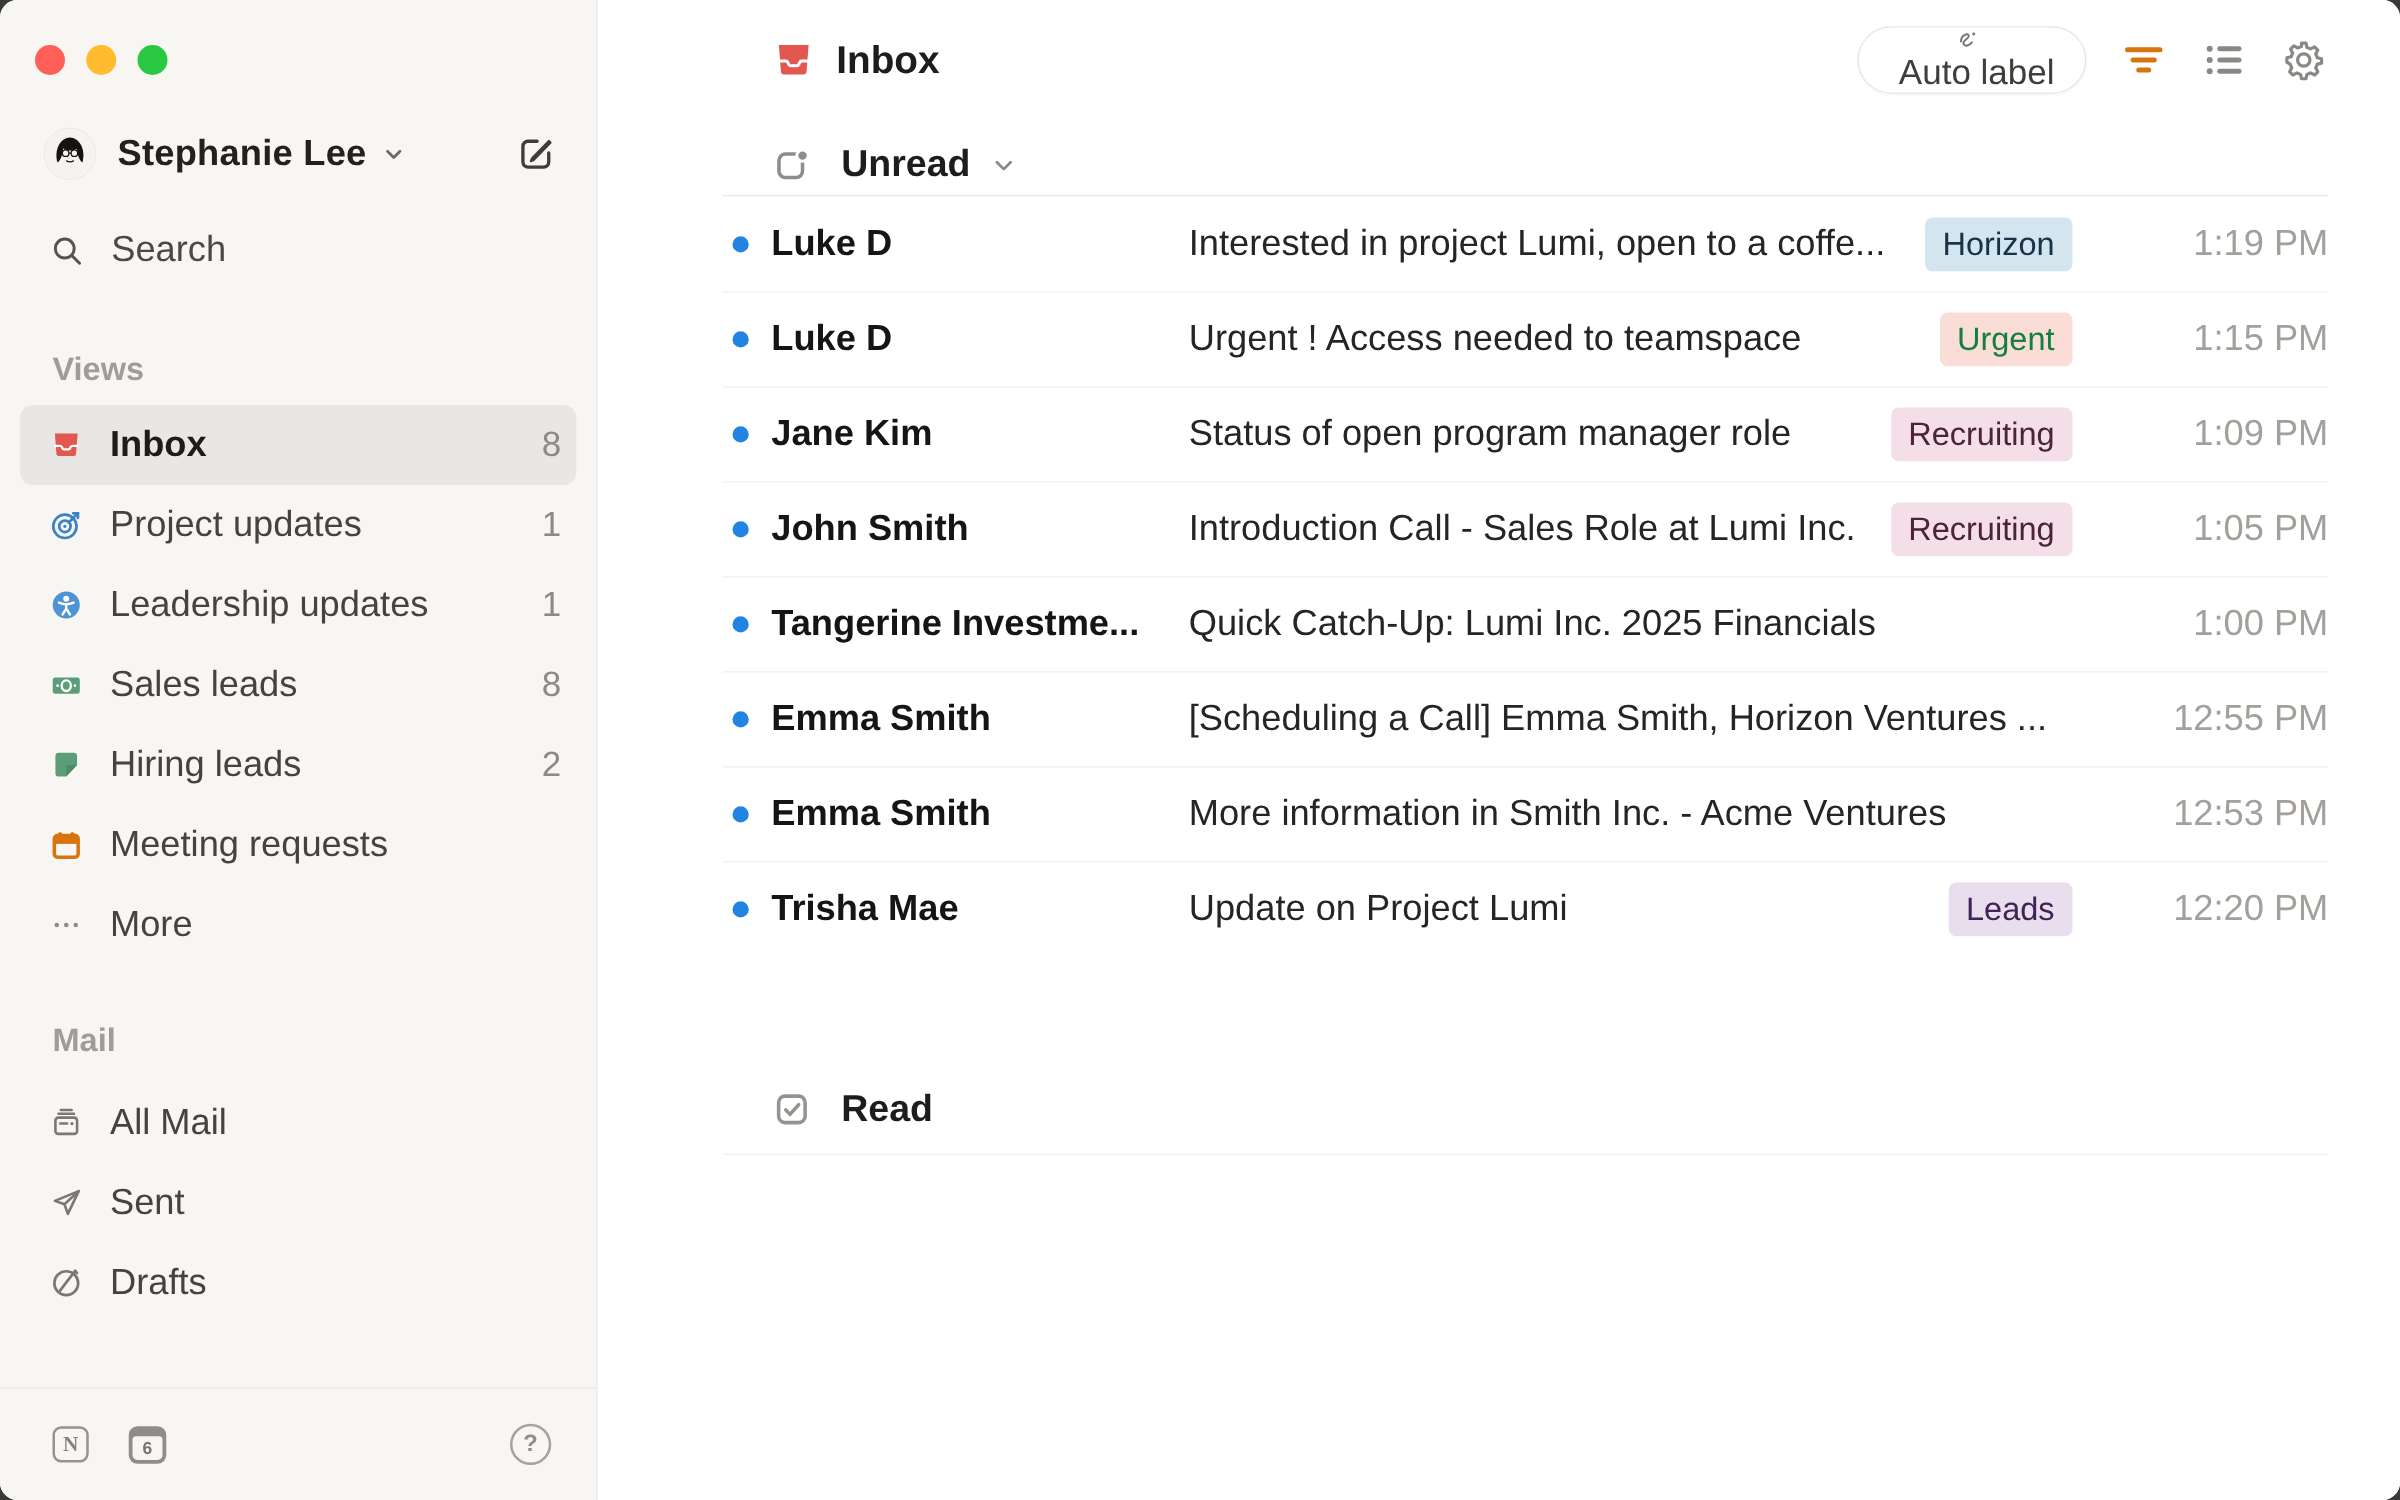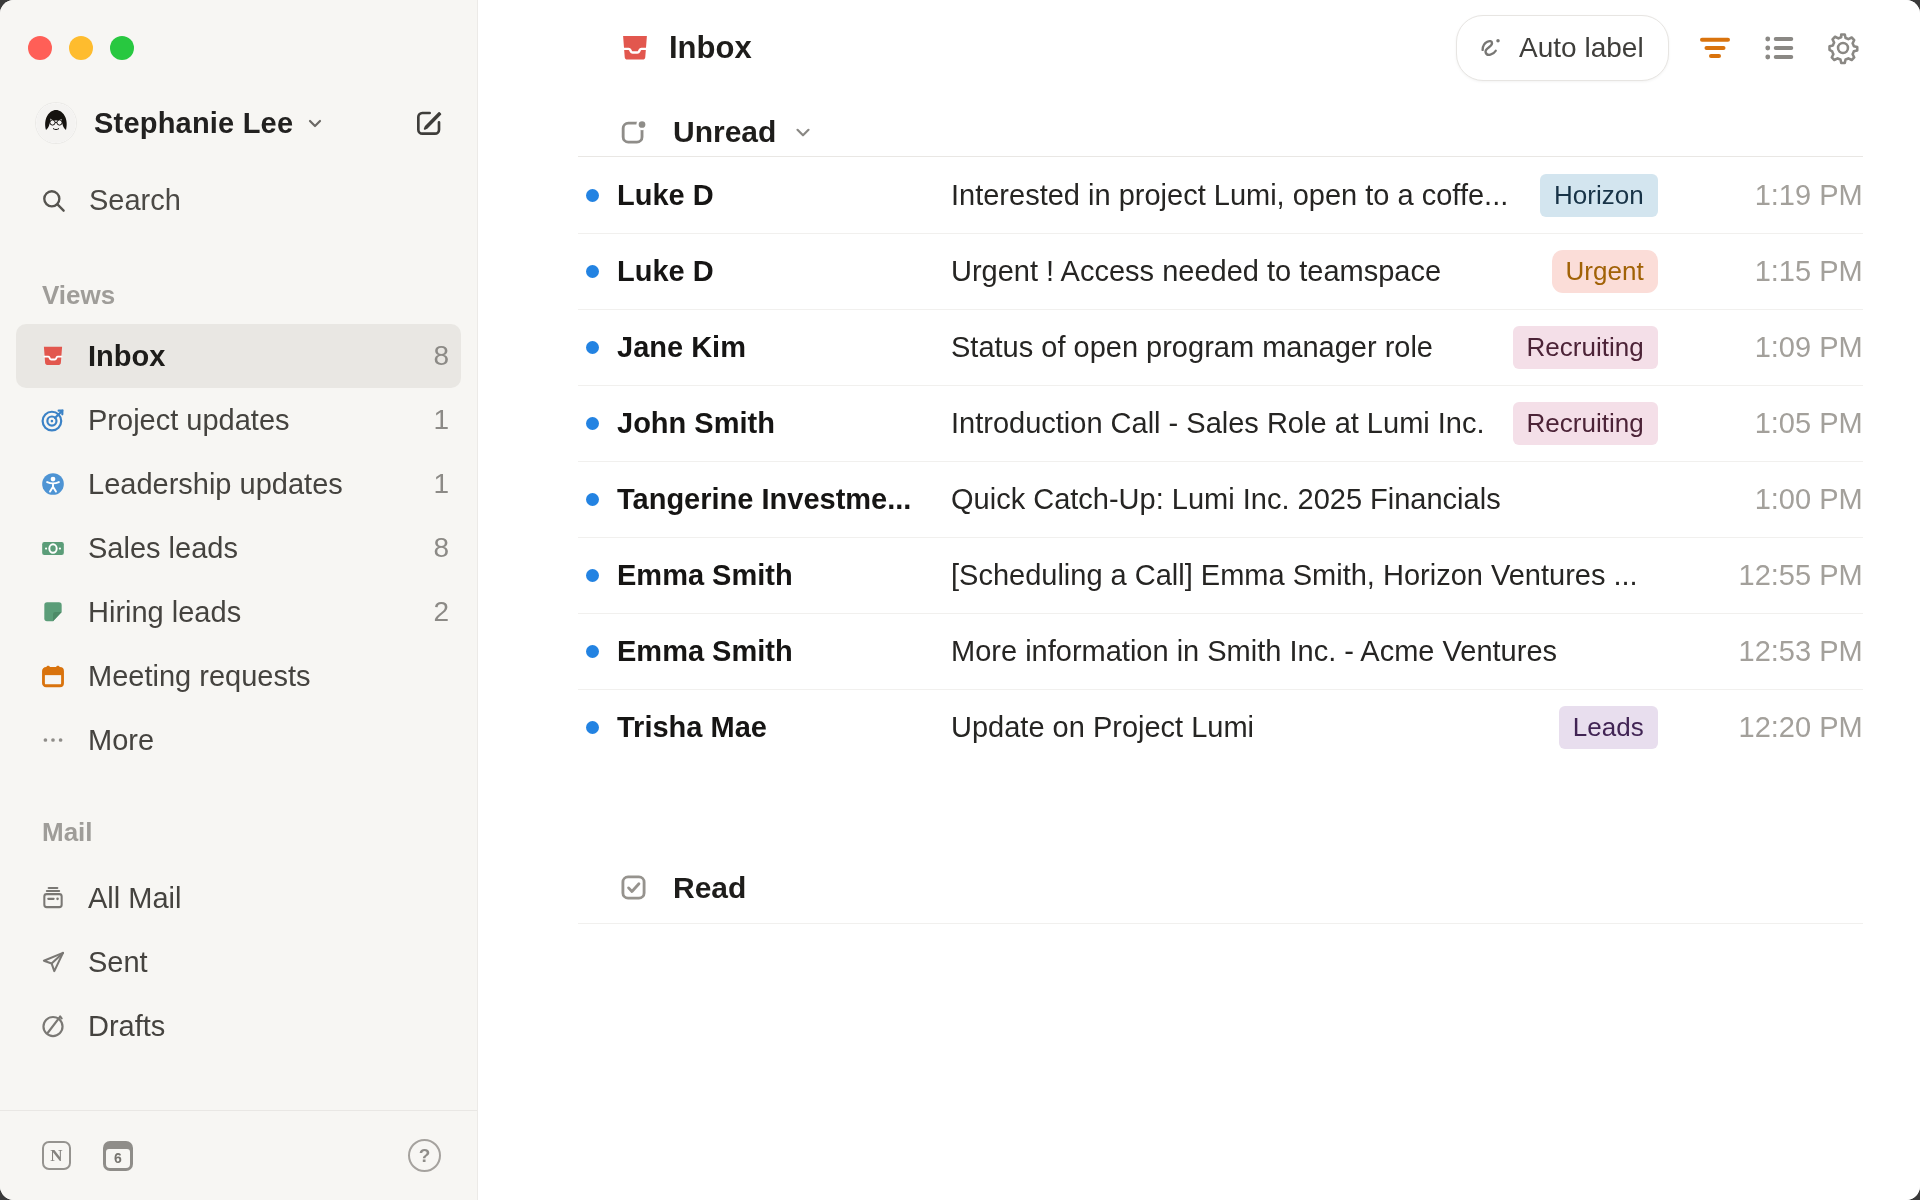--- a/index.html
+++ b/index.html
@@ -40,38 +40,38 @@
   .cal-badge { width:30px; height:30px; margin-left:32px; border-radius:7px; overflow:hidden; background:#8F8D89; display:flex; align-items:flex-end; justify-content:center; }
   .cal-badge .cal-body { width:24px; height:19px; background:#F7F6F3; border-radius:3px 3px 4px 4px; margin-bottom:3px; display:flex; align-items:center; justify-content:center; font-size:14px; font-weight:700; color:#76746F; }
   .help-badge { margin-left:auto; width:33px; height:33px; border:2.5px solid #A5A29E; border-radius:50%; display:flex; align-items:center; justify-content:center; font-size:19px; font-weight:700; color:#8F8D89; }
 
   
   .main { flex:1; display:flex; flex-direction:column; background:#fff; }
   .topbar { display:flex; align-items:center; height:96px; padding-left:140px; padding-right:90px; }
   .title-icon { width:34px; height:34px; display:flex; }
   .title-icon svg { width:34px; height:34px; }
   .page-title { margin-left:17px; font-size:31px; font-weight:700; color:#1E1D1B; }
-  .auto-label-btn { margin-left:auto; display:flex; align-items:center; height:66px; padding:0 24px 0 20px; border:1px solid #E7E5E2; border-radius:27px; background:#fff; box-shadow:0 1px 3px rgba(0,0,0,.05); cursor:pointer; }
+  .auto-label-btn { margin-left:auto; display:flex; align-items:center; height:54px; padding:0 24px 0 20px; border:1px solid #E7E5E2; border-radius:27px; background:#fff; box-shadow:0 1px 3px rgba(0,0,0,.05); cursor:pointer;flex-direction:column; }
   .auto-label-btn .txt { margin-left:12px; font-size:28px; color:#3F3E3B; font-weight:500; }
   .iconbtn { margin-left:28px; display:flex; cursor:pointer; }
 
   .list-wrap { margin-left:100px; margin-right:88px; }
   .list-header { display:flex; align-items:center; padding-left:40px; }
   .unread-header { height:61px; padding-top:12px; border-bottom:1px solid #E9E7E4; }
   .lh-label { margin-left:24px; font-size:30px; font-weight:700; color:#1E1D1B; }
   .lh-chevron { margin-left:16px; display:flex; }
 
   .email-row { display:flex; align-items:center; height:76px; padding-left:8px; cursor:pointer; }
   .email-row + .email-row { border-top:1px solid #F1F0EE; }
   .unread-dot { width:13px; height:13px; border-radius:50%; background:#2383E2; flex:0 0 13px; }
   .sender { margin-left:18px; width:334px; flex:0 0 334px; font-size:29px; font-weight:700; color:#161514; white-space:nowrap; overflow:hidden; }
   .subject { flex:1; font-size:29px; color:#262523; white-space:nowrap; overflow:hidden; text-overflow:ellipsis; padding-right:20px; }
   .tag { font-size:26px; font-weight:500; padding:6px 14px; border-radius:6px; white-space:nowrap; }
   .tag-blue   { background:#D3E5EF; color:#183347; }
-  .tag-red    { background:#FBDDD8; color:#a16207;border-radius:11px; }
+  .tag-red    { background:#FBDDD8; color:#15803d; }
   .tag-pink   { background:#F4DFE8; color:#4C2337; }
   .tag-purple { background:#E8DEEE; color:#412454; }
   .time { width:205px; flex:0 0 205px; text-align:right; font-size:29px; color:#A3A09B; }
 
   .read-header { height:56px; margin-top:103px; border-bottom:1px solid #F1F0EE; padding-bottom:16px; }
   .read-header .lh-label { font-weight:700; }
 </style>
 </head>
 <body>
 

